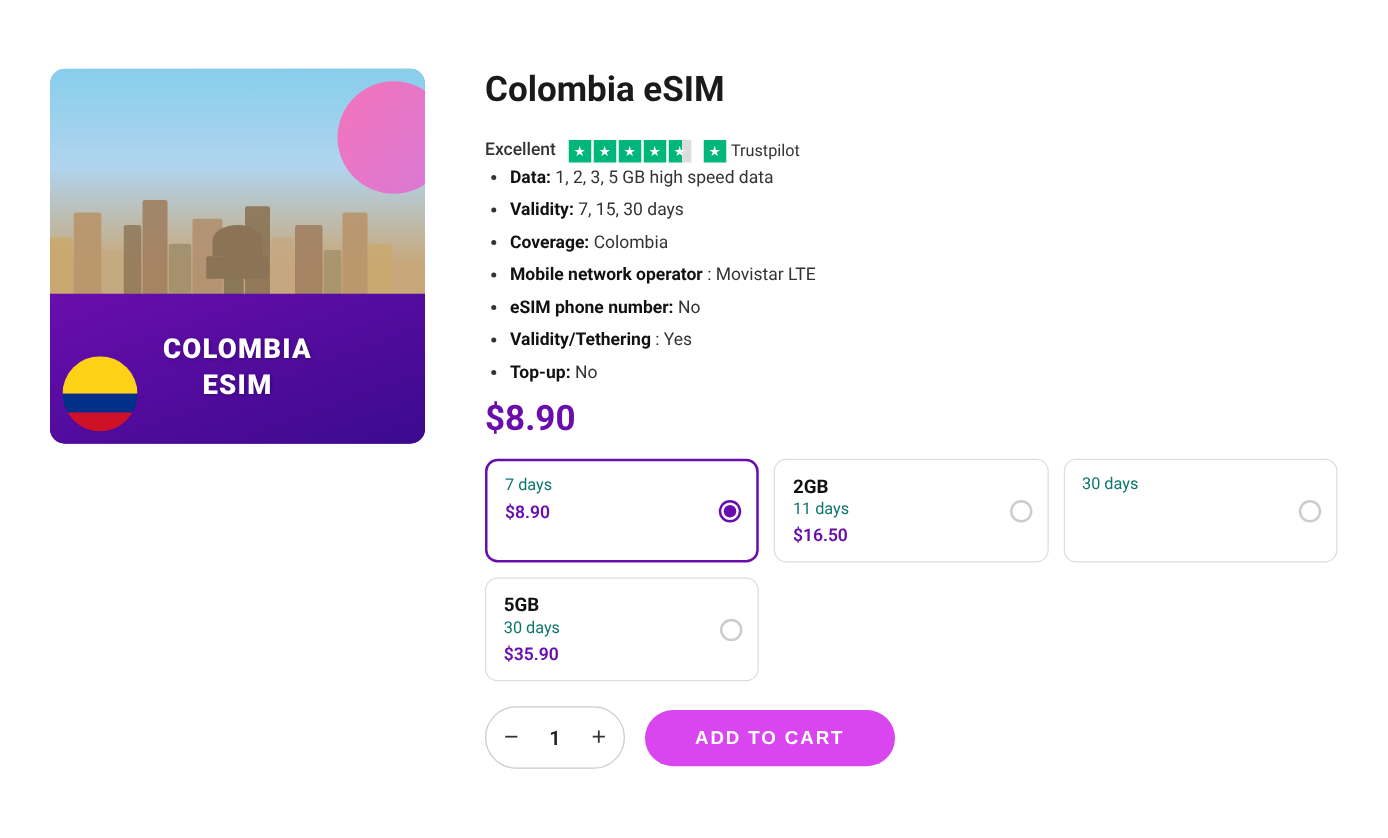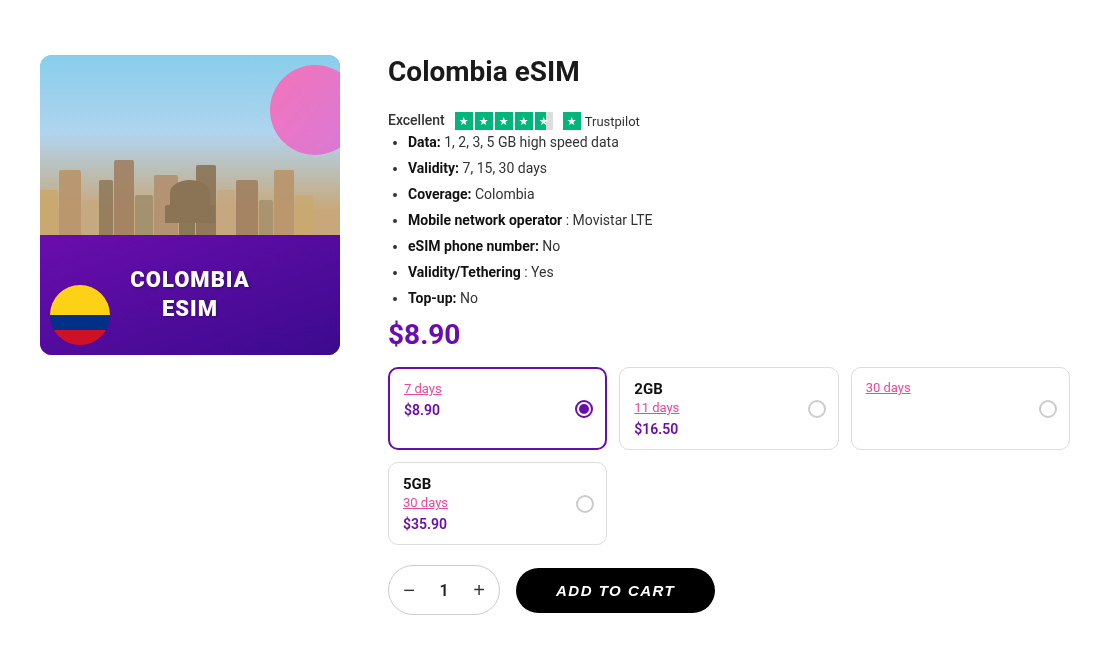--- a/index.html
+++ b/index.html
@@ -178,22 +178,21 @@
       border-color: #6A0DAD;
       border-width: 2px;
     }
     .plan-data {
       font-size: 15px;
       font-weight: 700;
       color: #111;
     }
     .plan-days {
       font-size: 13px;
-      color: #ec4899;
-      text-decoration: underline;
+      color: #0f766e;
     }
     .plan-price {
       font-size: 14px;
       font-weight: 600;
       color: #6A0DAD;
       margin-top: 4px;
     }
     .plan-radio {
       position: absolute;
       top: 50%;
@@ -250,31 +249,30 @@
       align-items: center;
       justify-content: center;
     }
     .qty-value {
       min-width: 30px;
       text-align: center;
       font-size: 16px;
       font-weight: 600;
     }
     .add-to-cart-btn {
-      background: #000000;
+      background: #d946ef;
       color: #fff;
       border: none;
       border-radius: 50px;
       padding: 14px 40px;
       font-size: 15px;
       font-weight: 700;
       letter-spacing: 1.5px;
       cursor: pointer;
       text-transform: uppercase;
-      font-style: italic;
     }
   </style>
 </head>
 <body>
 
 <div class="product-container">
 
   <div class="product-image-wrapper">
 
     <div class="image-cityscape">

